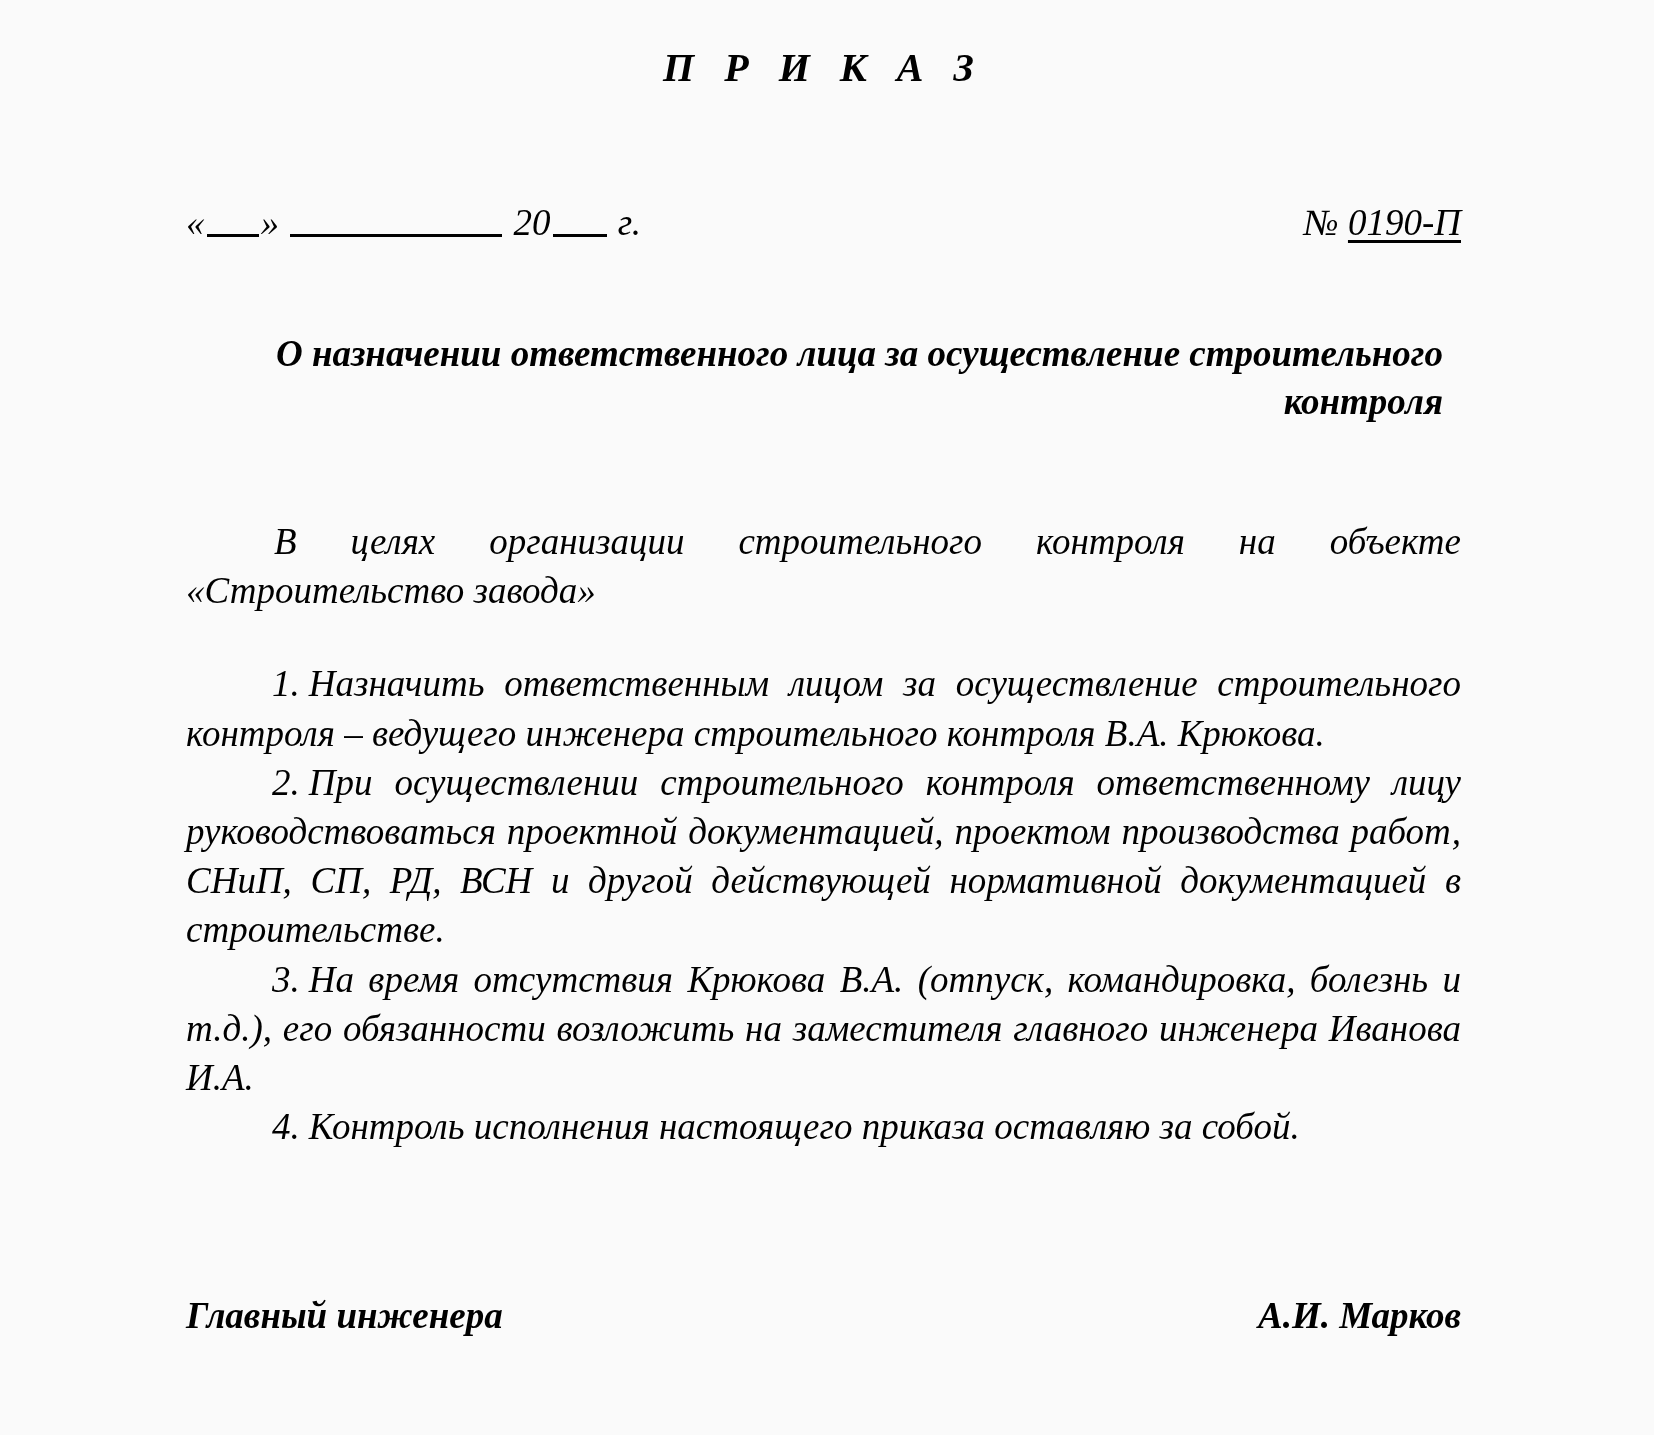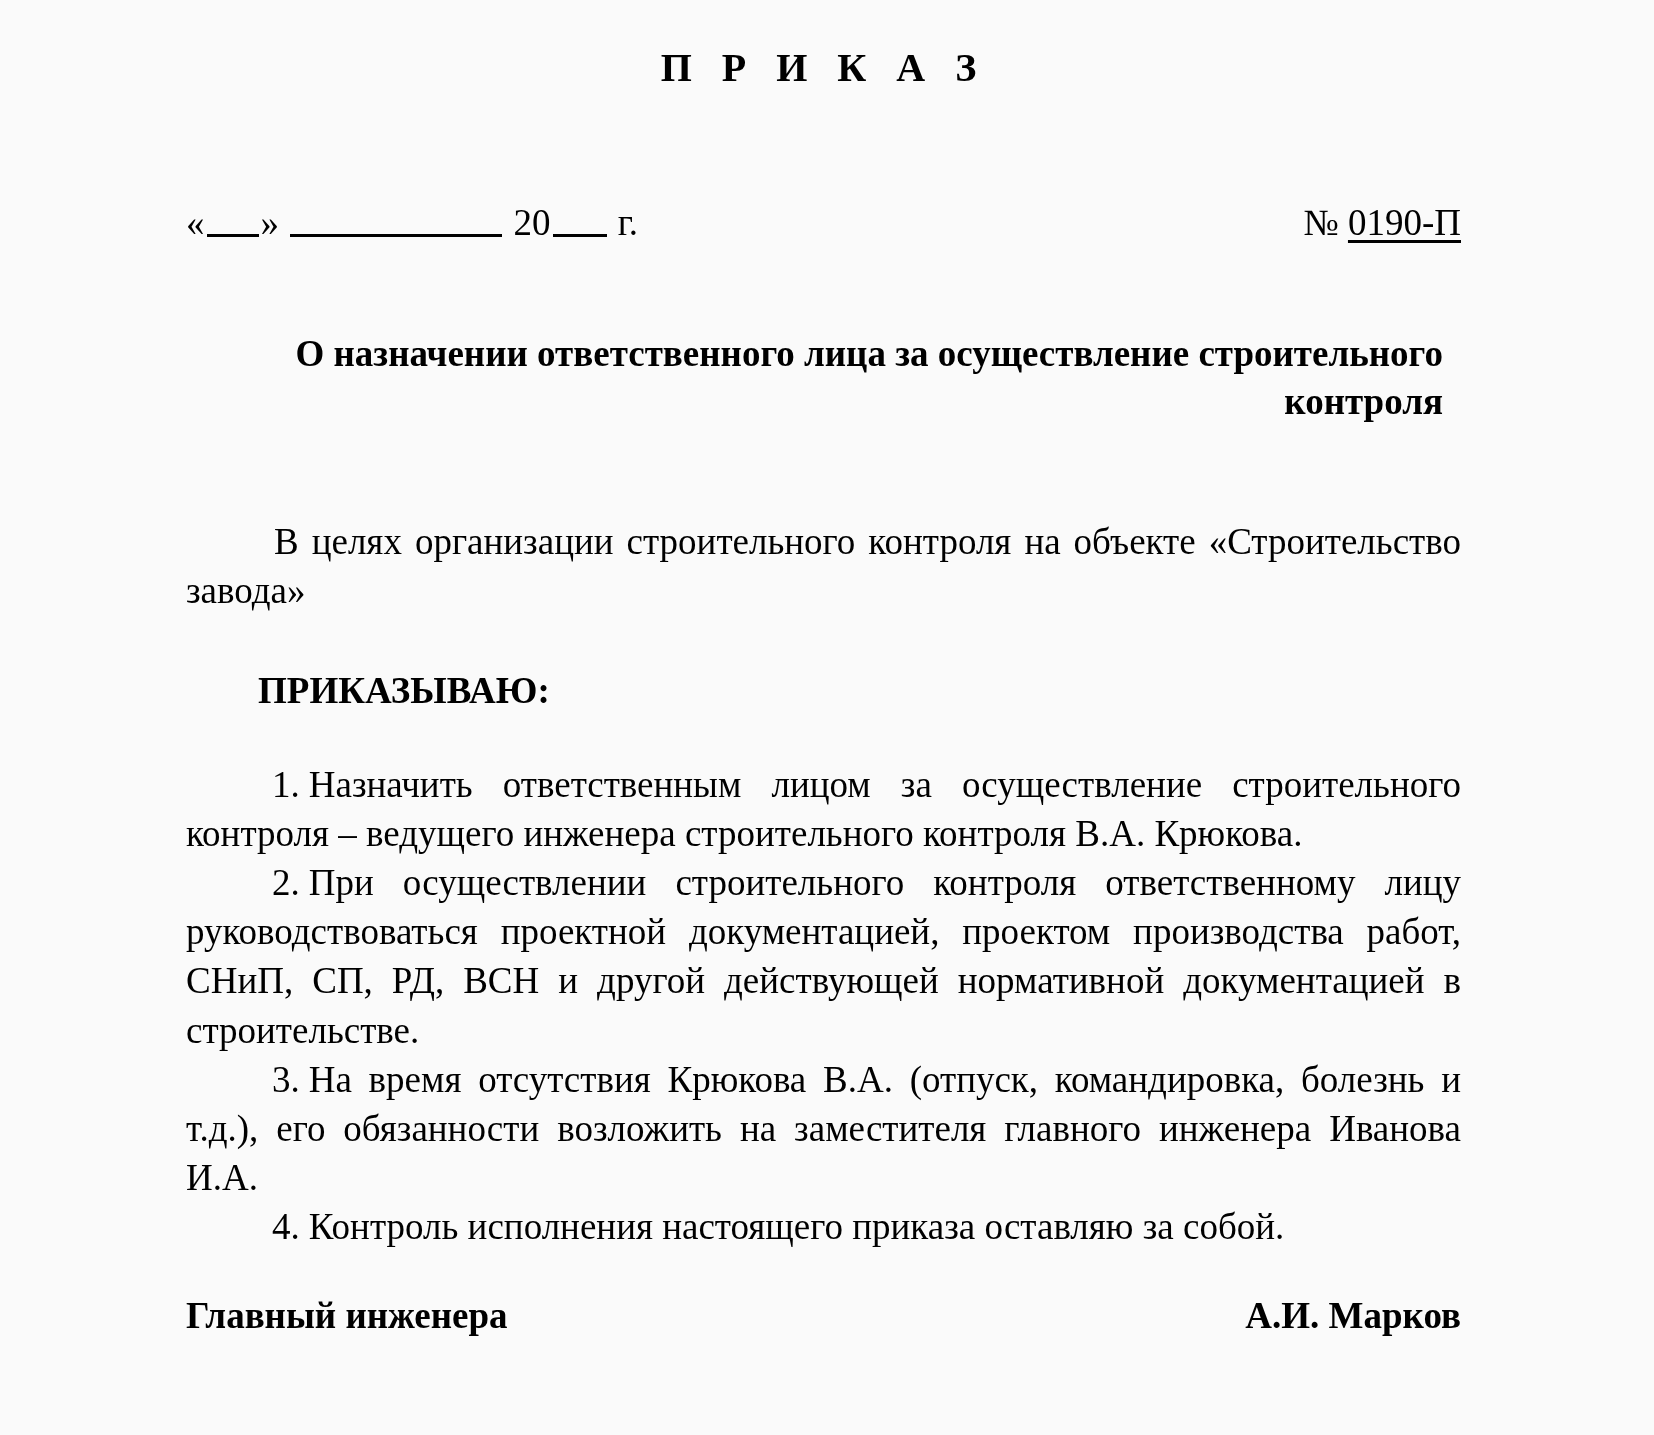--- a/index.html
+++ b/index.html
@@ -13,20 +13,21 @@
     color: #000000;
   }
   .page {
     position: relative;
     width: 1654px;
     height: 1435px;
     background: #fafafa;
     box-sizing: border-box;
     padding: 0;
     overflow: hidden;
+    font-style: italic;
   }
   .inner {
     position: absolute;
     left: 186px;
     top: 0;
     width: 1275px;
     height: 1435px;
   }
 
   
@@ -146,21 +147,20 @@
       <div class="doc-number">
         <span>№</span>
         <span class="num-value">0190-П</span>
       </div>
     </div>
 
     <div class="subject">О назначении ответственного лица за осуществление строительного контроля</div>
 
     <p class="intro">В целях организации строительного контроля на объекте «Строительство завода»</p>
 
-    <p class="command">ПРИКАЗЫВАЮ:</p>
 
     <div class="items">
       <p class="item">
         <span class="num">1.</span><span>Назначить ответственным лицом за осуществление строительного контроля – ведущего инженера строительного контроля В.А. Крюкова.</span>
       </p>
       <p class="item">
         <span class="num">2.</span><span>При осуществлении строительного контроля ответственному лицу руководствоваться проектной документацией, проектом производства работ, СНиП, СП, РД, ВСН и другой действующей нормативной документацией в строительстве.</span>
       </p>
       <p class="item">
         <span class="num">3.</span><span>На время отсутствия Крюкова В.А. (отпуск, командировка, болезнь и т.д.), его обязанности возложить на заместителя главного инженера Иванова И.А.</span>

